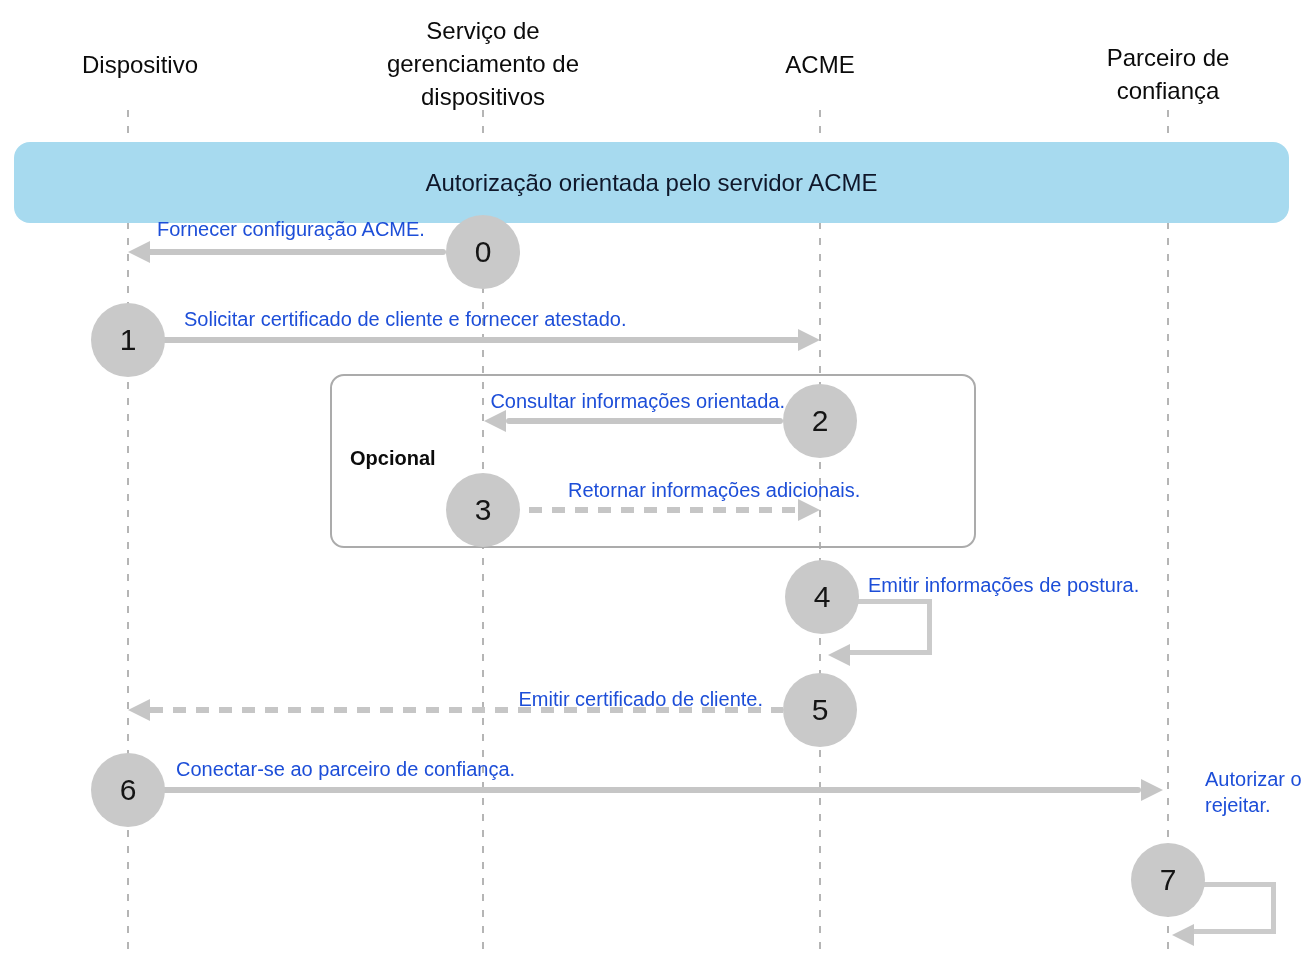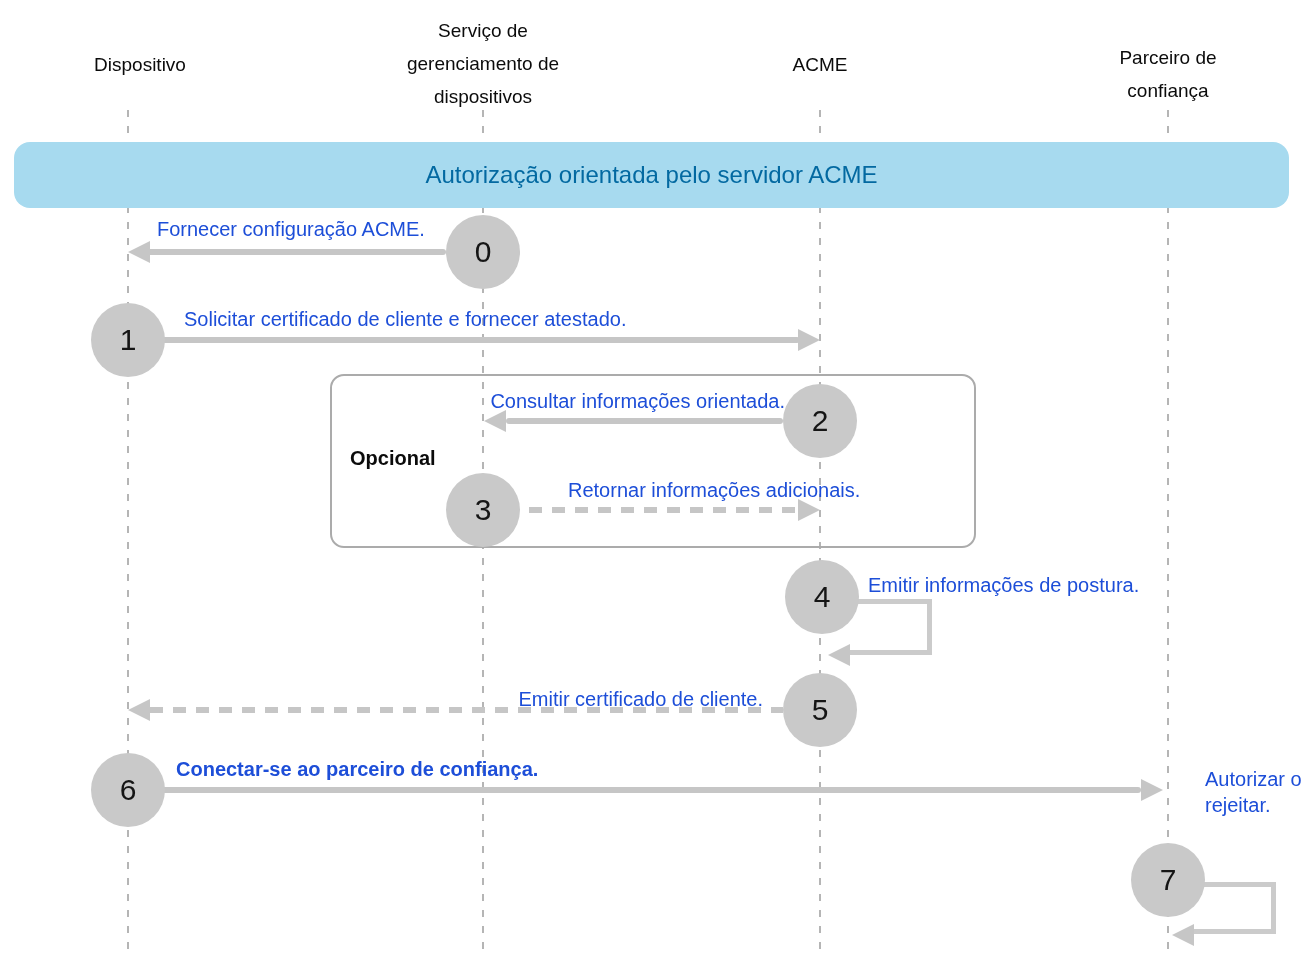--- a/index.html
+++ b/index.html
@@ -7,27 +7,27 @@
     position:relative;width:1303px;height:963px;background:#ffffff;overflow:hidden;
     font-family:"Liberation Sans","DejaVu Sans",sans-serif;color:#111;
   }
   
   .lifeline{
     position:absolute;width:2px;top:110px;height:840px;
     background:repeating-linear-gradient(to bottom,#b5b5b5 0px,#b5b5b5 7px,transparent 7px,transparent 16px);
   }
   
   .actor{
-    position:absolute;text-align:center;font-size:19px;line-height:33px;color:#0b0b0b;
+    position:absolute;text-align:center;font-size:24px;line-height:33px;color:#0b0b0b;
   }
   
   .banner{
-    position:absolute;left:14px;top:142px;width:1275px;height:66px;border-radius:16px;
+    position:absolute;left:14px;top:142px;width:1275px;height:81px;border-radius:16px;
     background:#a7daef;display:flex;align-items:center;justify-content:center;
-    font-size:24px;color:#0369a1;
+    font-size:24px;color:#0f172a;
   }
   
   .groupbox{
     position:absolute;left:330px;top:374px;width:646px;height:174px;
     border:2px solid #ababab;border-radius:14px;background:transparent;box-sizing:border-box;
   }
   .group-label{position:absolute;left:350px;top:447px;font-size:20px;font-weight:600;color:#0b0b0b;}
   
   .step-circle{
     position:absolute;width:74px;height:74px;border-radius:50%;background:#c9c9c9;
@@ -90,21 +90,21 @@
   <div class="ahead right" style="left:798px;top:499px;"></div>
 
   <div class="msg" style="left:868px;top:572px;">Emitir informações de postura.</div>
   <div class="loop" style="left:840px;top:599px;width:92px;height:56px;"></div>
   <div class="ahead left" style="left:828px;top:644px;"></div>
 
   <div class="msg right-align" style="left:500px;top:686px;width:263px;">Emitir certificado de cliente.</div>
   <div class="aline dashed" style="left:150px;top:707px;width:633px;"></div>
   <div class="ahead left" style="left:128px;top:699px;"></div>
 
-  <div class="msg" style="left:176px;top:756px;font-weight:bold;">Conectar-se ao parceiro de confiança.</div>
+  <div class="msg" style="left:176px;top:756px;">Conectar-se ao parceiro de confiança.</div>
   <div class="aline" style="left:128px;top:787px;width:1013px;"></div>
   <div class="ahead right" style="left:1141px;top:779px;"></div>
 
   <div class="msg wrap" style="left:1181px;top:766px;width:120px;margin-left:24px;">Autorizar ou rejeitar.</div>
   <div class="loop" style="left:1186px;top:882px;width:90px;height:52px;"></div>
   <div class="ahead left" style="left:1172px;top:924px;"></div>
 
   <div class="step-circle" style="left:446px;top:215px;">
       <span>0</span>
     </div>

